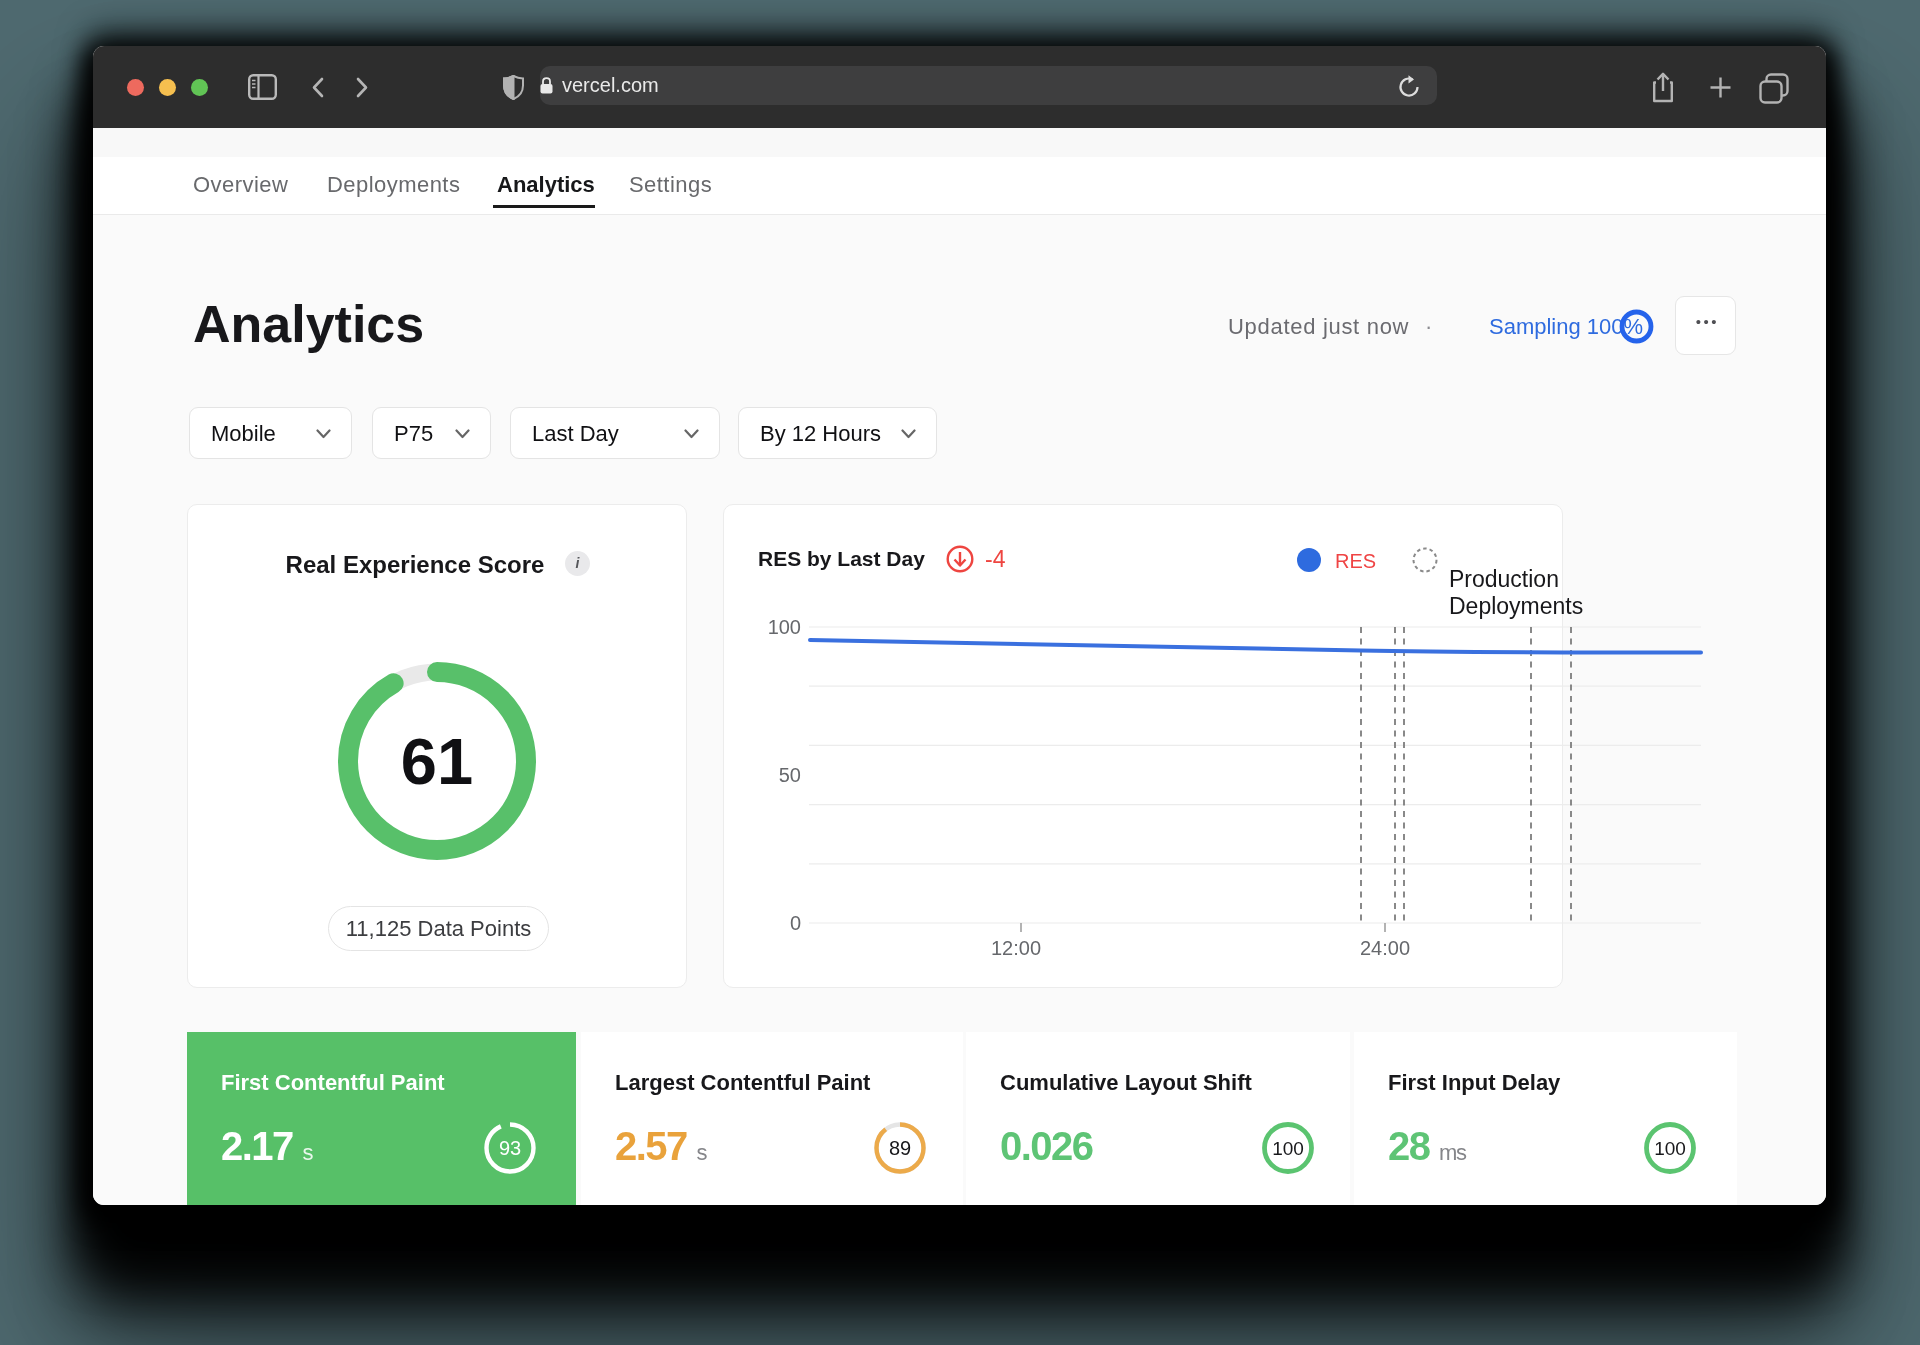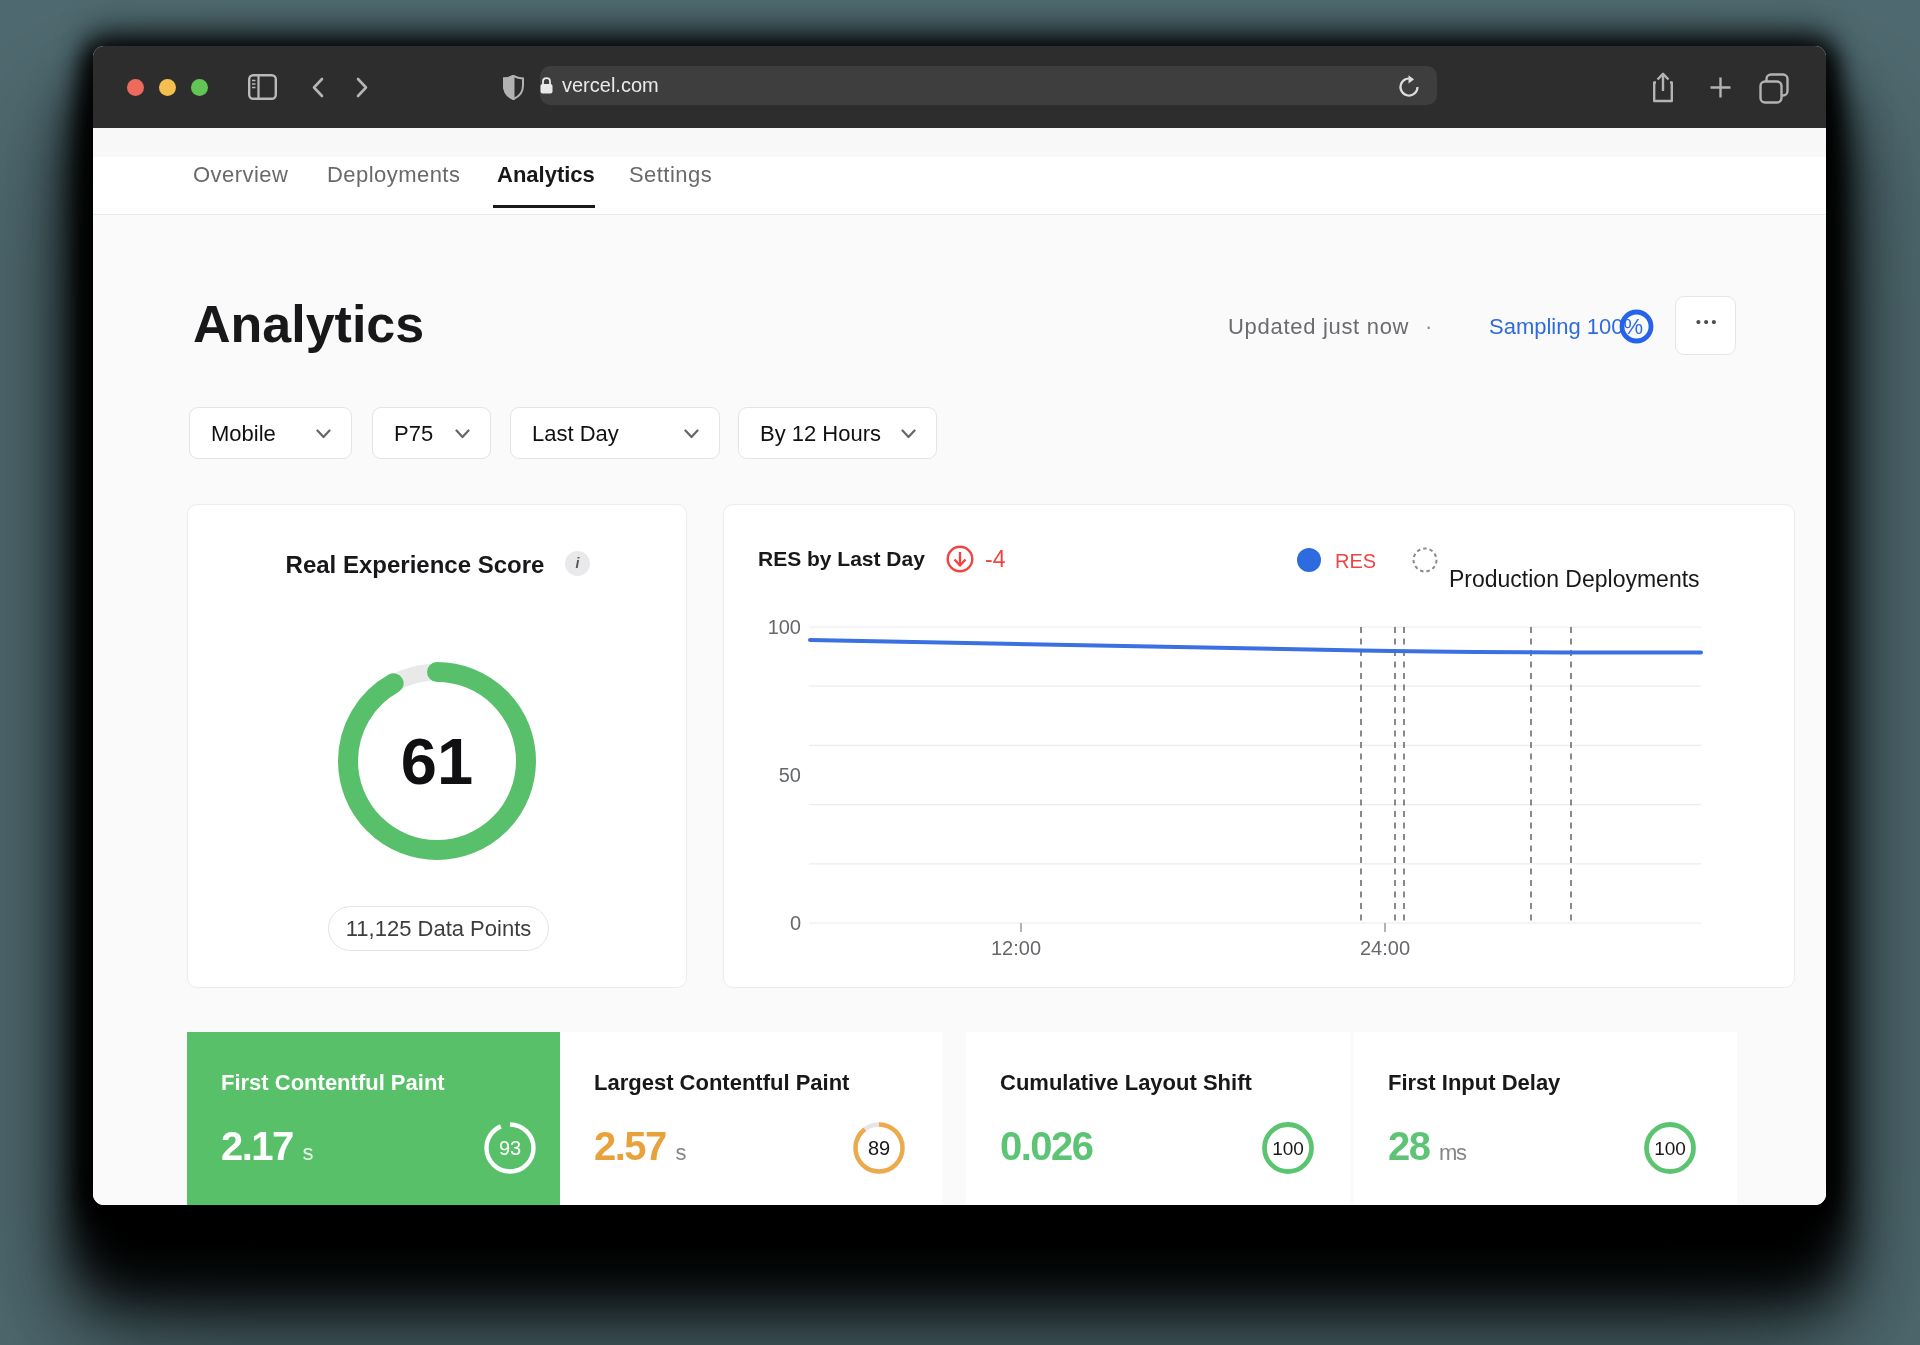--- a/index.html
+++ b/index.html
@@ -11,21 +11,21 @@
     border-radius:11px; background:#fafafa; overflow:hidden;
     box-shadow: 0 8px 22px 11px rgba(0,0,0,.95), 0 45px 45px 14px rgba(0,0,0,.93), 0 88px 60px 14px rgba(0,0,0,.88), 0 110px 150px 20px rgba(0,0,0,.5), 0 -10px 30px 6px rgba(0,0,0,.6);
   }
   .titlebar { position:absolute; left:0; top:0; width:100%; height:82px; background:#2d2d2d; }
   .dot { position:absolute; width:17px; height:17px; border-radius:50%; top:33px; }
   .urlbar { position:absolute; left:447px; top:20px; width:897px; height:39px; border-radius:10px; background:#3e3e3f;
             display:flex; align-items:center; justify-content:flex-start; color:#e9e9e9; font-size:20px; }
   .content { position:absolute; left:0; top:82px; right:0; bottom:0; background:#fafafa; }
   .tabstrip { position:absolute; left:0; top:0; width:100%; height:29px; background:#f8f8f8; }
   .tabband { position:absolute; left:0; top:29px; width:100%; height:58px; background:#ffffff; border-bottom:1px solid #eaeaea; }
-  .tab { position:absolute; top:5px; font-size:22px; letter-spacing:0.45px; color:#68696c; white-space:nowrap; }
+  .tab { position:absolute; top:15px; font-size:22px; letter-spacing:0.45px; color:#68696c; white-space:nowrap; }
   .card { position:absolute; background:#fff; border:1px solid #ececec; border-radius:10px;padding-left:16px; }
   .mcard { position:absolute; background:#fff; top:904px; height:280px; }
   .mtitle { position:absolute; top:38px; left:34px; font-size:22px; font-weight:bold; color:#18181b; white-space:nowrap; }
   .mval { position:absolute; top:92px; left:34px; font-size:40px; letter-spacing:-1.5px; font-weight:bold; white-space:nowrap; }
   .munit { font-size:22px; font-weight:normal; }
   .fbox { position:absolute; top:279px; height:52px; background:#fff; border:1px solid #e4e4e4; border-radius:9px;
           font-size:22px; color:#101013; }
   .fbox span { position:absolute; left:21px; top:13px; white-space:nowrap; }
   .chev { position:absolute; right:20px; top:21px; }
 </style>
@@ -124,21 +124,21 @@
     <div class="card" style="left:94px; top:376px; width:500px; height:484px;">
       <div class="abs" style="left:0; top:46px; width:454px; text-align:center; font-size:24px; font-weight:bold; color:#18181b;">Real Experience Score</div>
       <div class="abs" style="left:377px; top:46px; width:25px; height:25px; border-radius:50%; background:#e9e9eb; color:#55565a; font-size:14px; text-align:center; line-height:25px; font-style:italic; font-weight:bold;">i</div>
       <svg class="abs" style="left:139px; top:146px;" width="220" height="220" viewBox="0 0 220 220">
         <circle cx="110" cy="110" r="89" fill="none" stroke="#e9e9e9" stroke-width="17"></circle>
         <circle cx="110" cy="110" r="89" fill="none" stroke="#58c06a" stroke-width="20" stroke-linecap="round" stroke-dasharray="513 46.2" transform="rotate(-90 110 110)"></circle>
       </svg>
       <div class="abs" style="left:0; top:219px; width:498px; text-align:center; font-size:65px; font-weight:bold; color:#101013;">61</div>
       <div class="abs" style="left:140px; top:401px; width:221px; height:45px; border:1px solid #e4e4e4; border-radius:23px; font-size:22px; color:#3c3d40; text-align:center; line-height:43px;">11,125 Data Points</div>
     </div>
-    <div class="card" style="left:630px; top:376px; width:1072px; height:484px;">
+    <div class="card" style="left:630px; top:376px; width:840px; height:484px;">
       <div class="abs" style="left:34px; top:42px; font-size:21px; font-weight:bold; color:#18181b;">RES by Last Day</div>
       <svg class="abs" style="left:222px; top:40px;" width="28" height="28" viewBox="0 0 28 28">
         <circle cx="14" cy="14" r="12.3" fill="none" stroke="#ee4540" stroke-width="2.4"></circle>
         <line x1="14" y1="7" x2="14" y2="19.5" stroke="#ee4540" stroke-width="2.4"></line>
         <path d="M8.5 14.5 L14 20.5 L19.5 14.5" fill="none" stroke="#ee4540" stroke-width="2.4" stroke-linejoin="round"></path>
       </svg>
       <div class="abs" style="left:261px; top:41px; font-size:23px; color:#ee4540;">-4</div>
       <div class="abs" style="left:573px; top:43px; width:24px; height:24px; border-radius:50%; background:#2e6bdf;"></div>
       <div class="abs" style="left:611px; top:45px; font-size:20px; color:#ef4444;">RES</div>
       <svg class="abs" style="left:688px; top:42px;" width="26" height="26" viewBox="0 0 26 26">
@@ -176,21 +176,21 @@
       </svg>
     </div>
     <div class="mcard" style="left:94px; width:389px; background:#57c068;">
       <div class="mtitle" style="color:#fff;">First Contentful Paint</div>
       <div class="mval" style="color:#fff;">2.17 <span class="munit" style="color:#e9f7ec;">s</span></div>
       <svg class="abs" style="left:297px; top:90px;" width="52" height="52" viewBox="0 0 52 52">
         <circle cx="26" cy="26" r="23.5" fill="none" stroke="#ffffff" stroke-width="4.4" stroke-dasharray="137.3 10.4" transform="rotate(-90 26 26)"></circle>
         <text x="26" y="33" text-anchor="middle" fill="#fff" font-size="20" font-family="Liberation Sans, sans-serif">93</text>
       </svg>
     </div>
-    <div class="mcard" style="left:467px; width:382px;text-align:center;">
+    <div class="mcard" style="left:488px; width:382px;text-align:center;">
       <div class="mtitle">Largest Contentful Paint</div>
       <div class="mval" style="color:#e9a23b;">2.57 <span class="munit" style="color:#85868a;">s</span></div>
       <svg class="abs" style="left:293px; top:90px;" width="52" height="52" viewBox="0 0 52 52">
         <circle cx="26" cy="26" r="23.5" fill="none" stroke="#e5e5e5" stroke-width="4.4"></circle>
         <circle cx="26" cy="26" r="23.5" fill="none" stroke="#ecaa4a" stroke-width="4.4" stroke-dasharray="131.4 16.3" transform="rotate(-90 26 26)"></circle>
         <text x="26" y="33" text-anchor="middle" fill="#18181b" font-size="20" font-family="Liberation Sans, sans-serif">89</text>
       </svg>
     </div>
     <div class="mcard" style="left:873px; width:384px;">
       <div class="mtitle">Cumulative Layout Shift</div>

